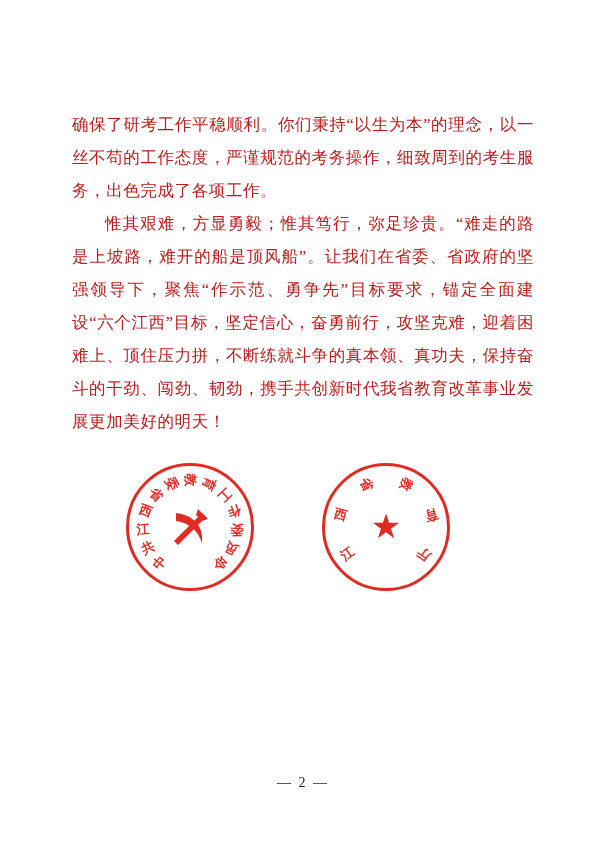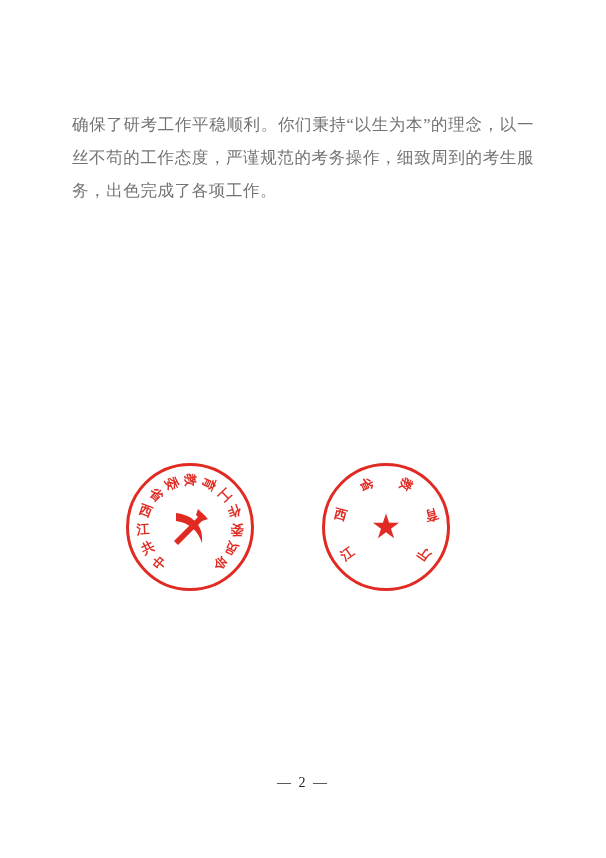--- a/index.html
+++ b/index.html
@@ -18,21 +18,21 @@
     overflow: hidden;
     box-sizing: border-box;
   }
   .doc-body {
     position: absolute;
     left: 72px;
     top: 108px;
     width: 462px;
   }
   .para {
-    color: #737373;
+    color: #b91c1c;
     font-size: 16.5px;
     line-height: 33px;
     letter-spacing: 0.6px;
     text-align: justify;
     text-justify: inter-ideograph;
     margin: 0 0 0 0;
   }
   .para.indent {
     text-indent: 33px;
   }
@@ -113,20 +113,21 @@
     letter-spacing: 2px;
   }
 </style>
 </head>
 <body>
 
 <div class="page">
 
   <div class="doc-body">
     <p class="para">确保了研考工作平稳顺利。你们秉持“以生为本”的理念，以一丝不苟的工作态度，严谨规范的考务操作，细致周到的考生服务，出色完成了各项工作。</p>
+    <p class="para indent">惟其艰难，方显勇毅；惟其笃行，弥足珍贵。“难走的路是上坡路，难开的船是顶风船”。让我们在省委、省政府的坚强领导下，聚焦“作示范、勇争先”目标要求，锚定全面建设“六个江西”目标，坚定信心，奋勇前行，攻坚克难，迎着困难上、顶住压力拼，不断练就斗争的真本领、真功夫，保持奋斗的干劲、闯劲、韧劲，携手共创新时代我省教育改革事业发展更加美好的明天！</p>
   </div>
 
   <div class="seal-area">
 
     <div class="seal seal-left">
       <div class="arc-text" id="ring-left">
           <span style="transform: rotate(-140deg) translate(0px, -47px) rotate(90deg) translate(-50%, -50%);">中</span>
           <span style="transform: rotate(-116.667deg) translate(0px, -47px) rotate(90deg) translate(-50%, -50%);">共</span>
           <span style="transform: rotate(-93.3333deg) translate(0px, -47px) rotate(90deg) translate(-50%, -50%);">江</span>
           <span style="transform: rotate(-70deg) translate(0px, -47px) rotate(90deg) translate(-50%, -50%);">西</span>

